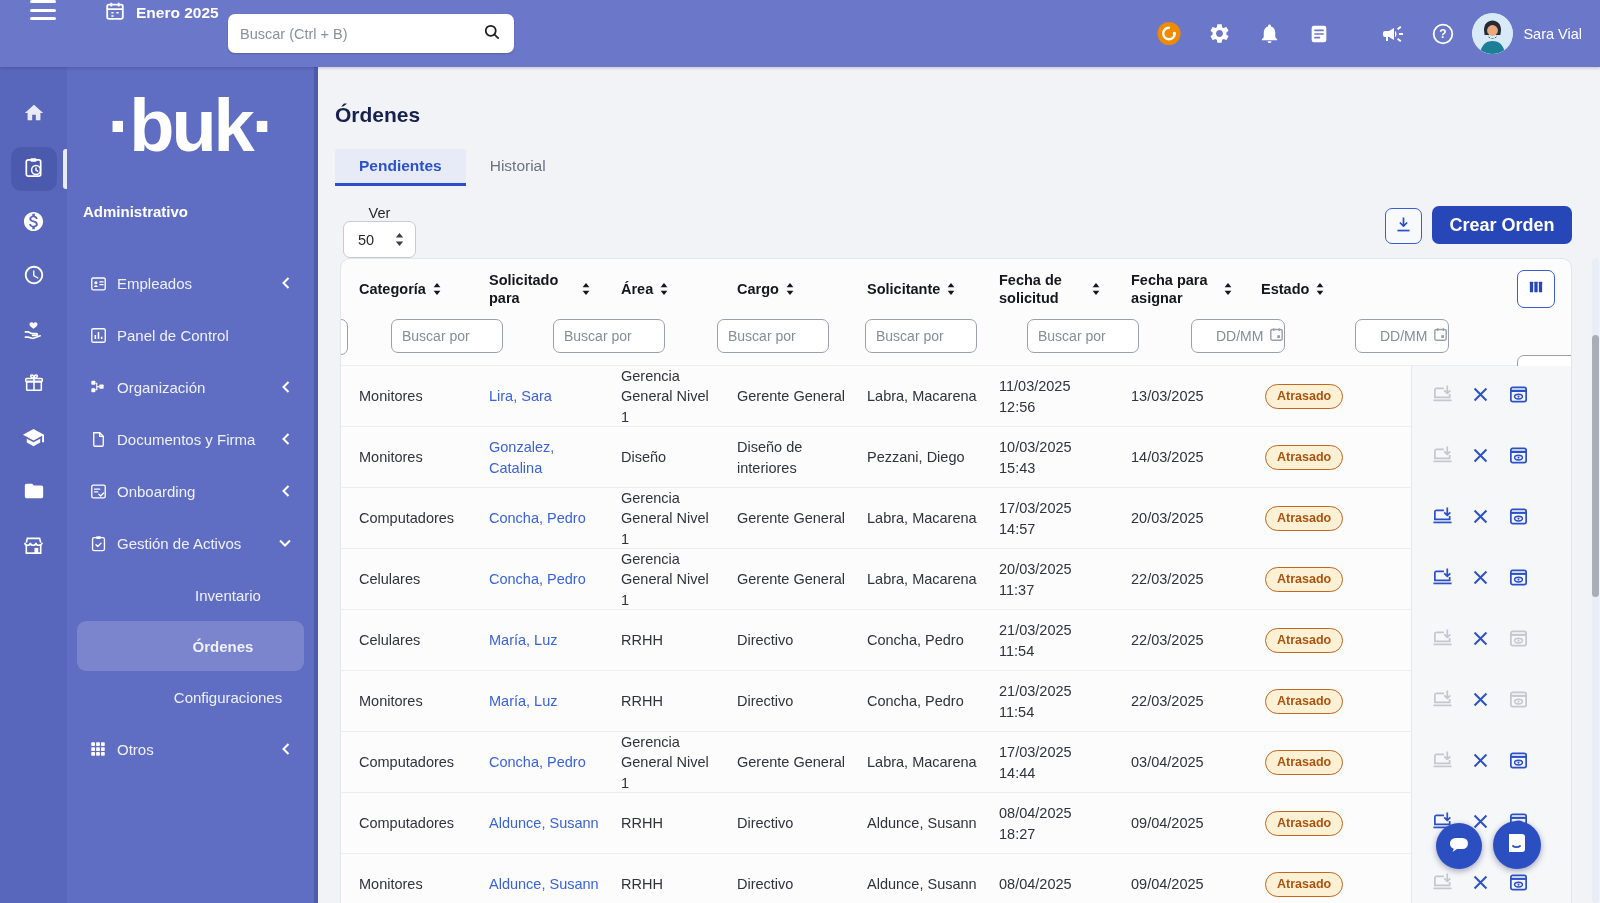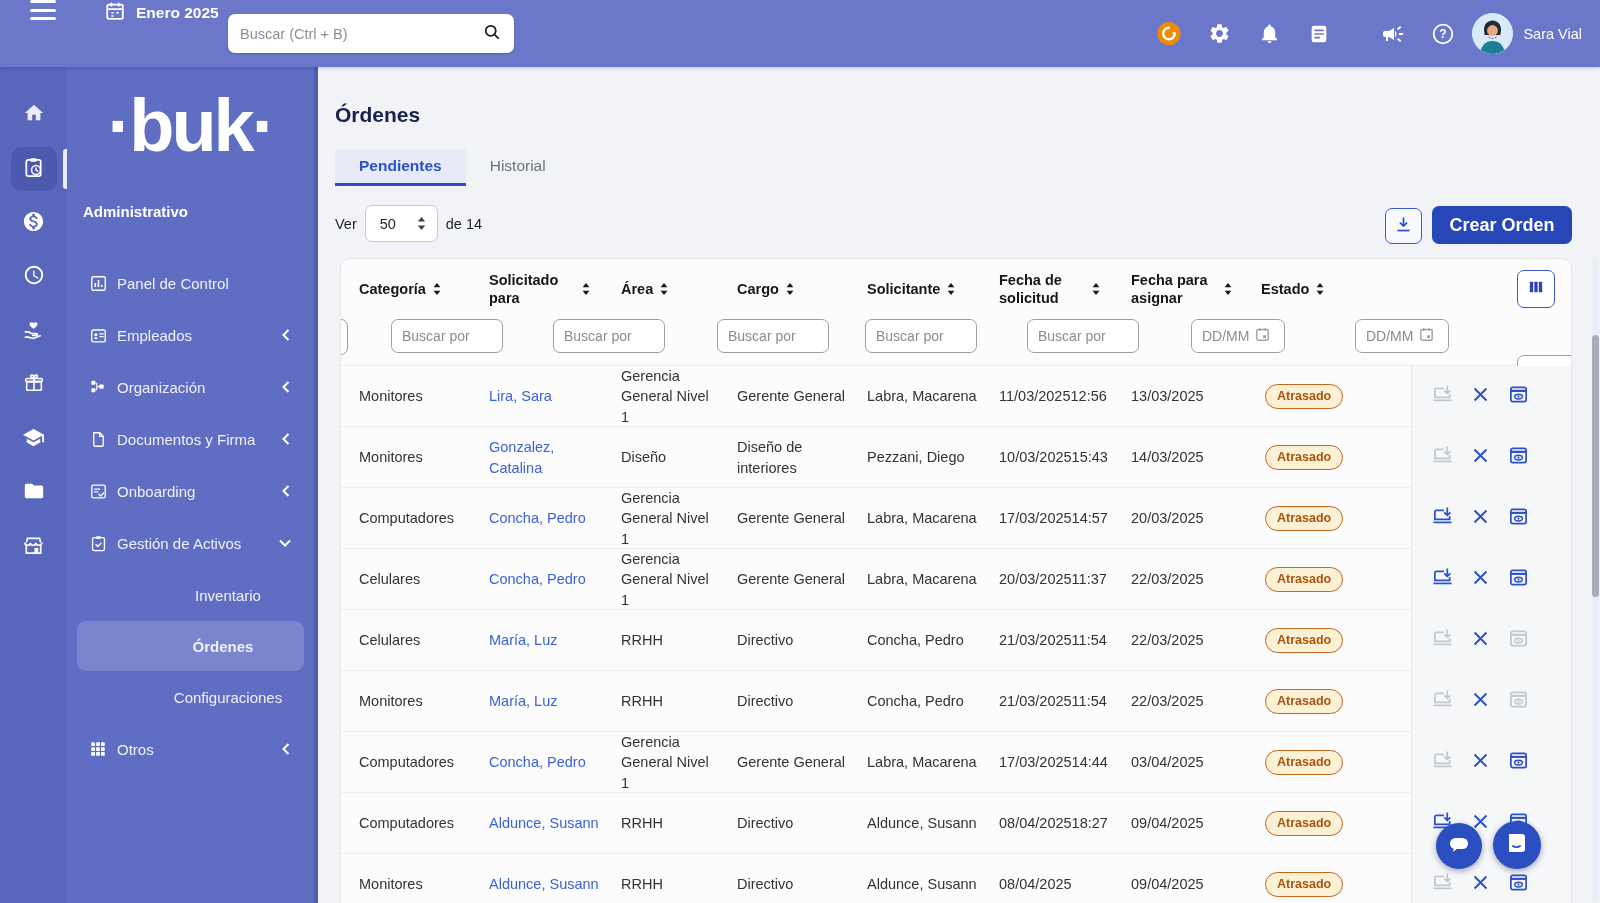--- a/index.html
+++ b/index.html
@@ -36,49 +36,49 @@
   .menu-item .chev { margin-left:auto; margin-right:22px; display:flex; }
   .menu-item.sub { padding-left:75px;justify-content:center; }
   .menu-item.sub.active { background:rgba(255,255,255,.17); border-radius:9px; margin:0 10px; padding-left:65px; font-weight:700; height:50px; }
 
   
   .content { position:absolute; left:318px; top:67px; width:1282px; height:836px; background:#F2F3F6; overflow:hidden; }
   .page-title { position:absolute; left:17px; top:36px; font-size:21px; font-weight:700; color:#18214D; }
   .tabs { position:absolute; left:17px; top:82px; display:flex; }
   .tab { height:37px; padding:0 24px; display:flex; align-items:center; font-size:15.5px; cursor:pointer; border-bottom:3px solid transparent; color:#6B7280; font-weight:400; }
   .tab.active { color:#2B50C8; font-weight:700; background:#E7EBF8; border-bottom-color:#2B50C8; border-radius:2px 2px 0 0; }
-  .viewrow { position:absolute; left:17px; top:138px; display:flex; align-items:center; font-size:14.5px; color:#1F2329; }
+  .viewrow { position:absolute; left:17px; top:138px; display:flex; align-items:center; font-size:14.5px; color:#1F2329;flex-direction:column; }
   .pagesize { margin:0 8px; width:73px; height:37px; border:1px solid #C6CAD2; background:#fff; border-radius:7px; display:flex; align-items:center; padding:0 10px 0 14px; cursor:pointer; justify-content:space-between; }
   .btn-export { position:absolute; left:1067px; top:141px; width:37px; height:36px; border:1px solid #3B5BD0; border-radius:7px; background:#F8F9FD; color:#2B50C8; display:flex; align-items:center; justify-content:center; cursor:pointer; }
   .btn-create { position:absolute; left:1114px; top:139px; width:140px; height:38px; background:#2746B8; color:#fff; border:none; border-radius:7px; font-size:18px; font-weight:700; cursor:pointer; font-family:"Liberation Sans",sans-serif; }
 
   
   .card { position:absolute; left:22px; top:191px; width:1232px; height:760px; background:#FCFCFD; border:1px solid #E4E5EA; border-radius:10px 10px 0 0; overflow:hidden; }
   .tgrid { display:grid; grid-template-columns:8px 130px 132px 116px 130px 132px 132px 130px 160px 160px; }
   .thead { height:60px; align-items:center; }
   .th { display:flex; align-items:center; gap:6px; padding:0 10px; font-size:14.5px; font-weight:700; color:#15171C; line-height:1.25; }
   .th .lbl.wrap { max-width:86px; }
   .sort { flex:none; display:flex; color:#15171C; cursor:pointer; }
   .filterrow { height:46px; align-items:flex-start;gap:32px; }
   .fcell { padding:0 10px; }
   .f-input { width:112px; height:34px; border:1px solid #9AA0AA; border-radius:7px; background:#fff; font-size:14px; color:#5b6068; padding:0 10px; outline:none; font-family:"Liberation Sans",sans-serif; }
   .f-input::placeholder { color:#878D97; }
-  .f-date { width:94px; display:flex; align-items:center; border:1px solid #9AA0AA; border-radius:7px; background:#fff; height:34px; padding:0 8px 0 10px; }
+  .f-date { width:94px; display:flex; align-items:center; border:1px solid #9AA0AA; border-radius:7px; background:#fff; height:34px; padding:0 8px 0 24px; }
   .f-date input { border:none; outline:none; width:52px; font-size:14px; color:#5b6068; font-family:"Liberation Sans",sans-serif; }
   .f-date input::placeholder { color:#878D97; }
   .f-select { width:130px; height:34px; border:1px solid #9AA0AA; border-radius:7px; background:#fff; font-size:14px; color:#878D97; display:flex; align-items:center; padding:0 10px; cursor:pointer;margin-top:36px; }
   .sliver { position:relative; }
   .sliver::after { content:""; position:absolute; left:-8px; top:0; width:13px; height:34px; border:1px solid #9AA0AA; border-radius:7px; background:#fff; }
   .btn-columns { position:absolute; right:16px; top:11px; width:38px; height:38px; border:1px solid #3B5BD0; border-radius:7px; background:#fff; color:#2746B8; display:flex; align-items:center; justify-content:center; cursor:pointer; }
 
   .tbody .trow { border-top:1px solid #ECEDF1; height:61px; align-items:center; }
   .cell { padding:0 10px; font-size:14.5px; color:#30333A; line-height:1.4; display:flex; align-items:center; }
   .cell .inner { max-width:112px; }
   .cell a { color:#3A63D8; text-decoration:none; cursor:pointer; }
-  .fecha { display:flex; flex-direction:row; justify-content:flex-start; }
+  .fecha { display:flex; flex-direction:column; justify-content:flex-start; }
   .badge { display:inline-block; background:#FCF1D4; border:1.5px solid #C0661F; color:#AC5310; font-size:12.5px; font-weight:700; padding:3px 11px; border-radius:20px; margin-left:14px; }
   .acell { border-left:1px solid #E7E8EE; background:#F6F7F9; height:61px; display:flex; align-items:center; padding-left:20px; gap:19px; }
   .act { display:flex; cursor:pointer; }
   .act.on { color:#2B50C8; }
   .act.off { color:#C3C7D0; cursor:default; }
 
   
   .vscroll { position:absolute; left:1592px; top:258px; width:7px; height:645px; background:#E9EDF5; border-radius:4px; z-index:25; }
   .vscroll .thumb { position:absolute; left:0; top:77px; width:7px; height:262px; background:#A9ADB6; border-radius:4px; cursor:pointer; }
 
@@ -248,42 +248,42 @@
   </div>
 
   <div class="sidebar">
     <div class="logo">·buk·</div>
     <div class="section-label">Administrativo</div>
     <div class="menu">
 
       <div class="menu-item">
         <span class="mi-icon">
             <svg width="19" height="19" viewBox="0 0 24 24" fill="none" stroke="#fff" stroke-width="1.7">
-              <rect x="3.5" y="3.5" width="17" height="17" rx="2"></rect>
-              <path d="M8 16.5v-5M12 16.5v-9M16 16.5v-3" stroke-width="2"></path>
-            </svg>
-          </span>
-        <span>Panel de Control</span>
-      </div>
-
-      <div class="menu-item">
-        <span class="mi-icon">
-            <svg width="19" height="19" viewBox="0 0 24 24" fill="none" stroke="#fff" stroke-width="1.7">
               <rect x="3.5" y="5" width="17" height="15" rx="2"></rect>
               <circle cx="8.7" cy="11" r="2" fill="#fff" stroke="none"></circle>
               <path d="M6.2 16.5c.5-1.6 1.4-2.3 2.5-2.3s2 .7 2.5 2.3" fill="#fff" stroke="none"></path>
               <path d="M13.8 10h4M13.8 13.5h4" stroke-linecap="round"></path>
             </svg>
           </span>
         <span>Empleados</span>
         <span class="chev">
             <svg width="12" height="14" viewBox="0 0 12 14" fill="none" stroke="#fff" stroke-width="2">
               <path d="M8.5 2 3.5 7l5 5"></path>
             </svg>
           </span>
+      </div>
+
+      <div class="menu-item">
+        <span class="mi-icon">
+            <svg width="19" height="19" viewBox="0 0 24 24" fill="none" stroke="#fff" stroke-width="1.7">
+              <rect x="3.5" y="3.5" width="17" height="17" rx="2"></rect>
+              <path d="M8 16.5v-5M12 16.5v-9M16 16.5v-3" stroke-width="2"></path>
+            </svg>
+          </span>
+        <span>Panel de Control</span>
       </div>
 
       <div class="menu-item">
         <span class="mi-icon">
             <svg width="19" height="19" viewBox="0 0 24 24" fill="#fff">
               <rect x="3" y="3.5" width="5" height="5" rx="1"></rect>
               <rect x="3" y="13" width="5" height="5" rx="1"></rect>
               <rect x="13" y="8.2" width="5.5" height="5.5" rx="1"></rect>
               <path d="M8 6h2.5v9.5H8v-1.6h1V7.6H8z" opacity=".9"></path>
               <path d="M10 10.2h3v1.6h-3z"></path>

